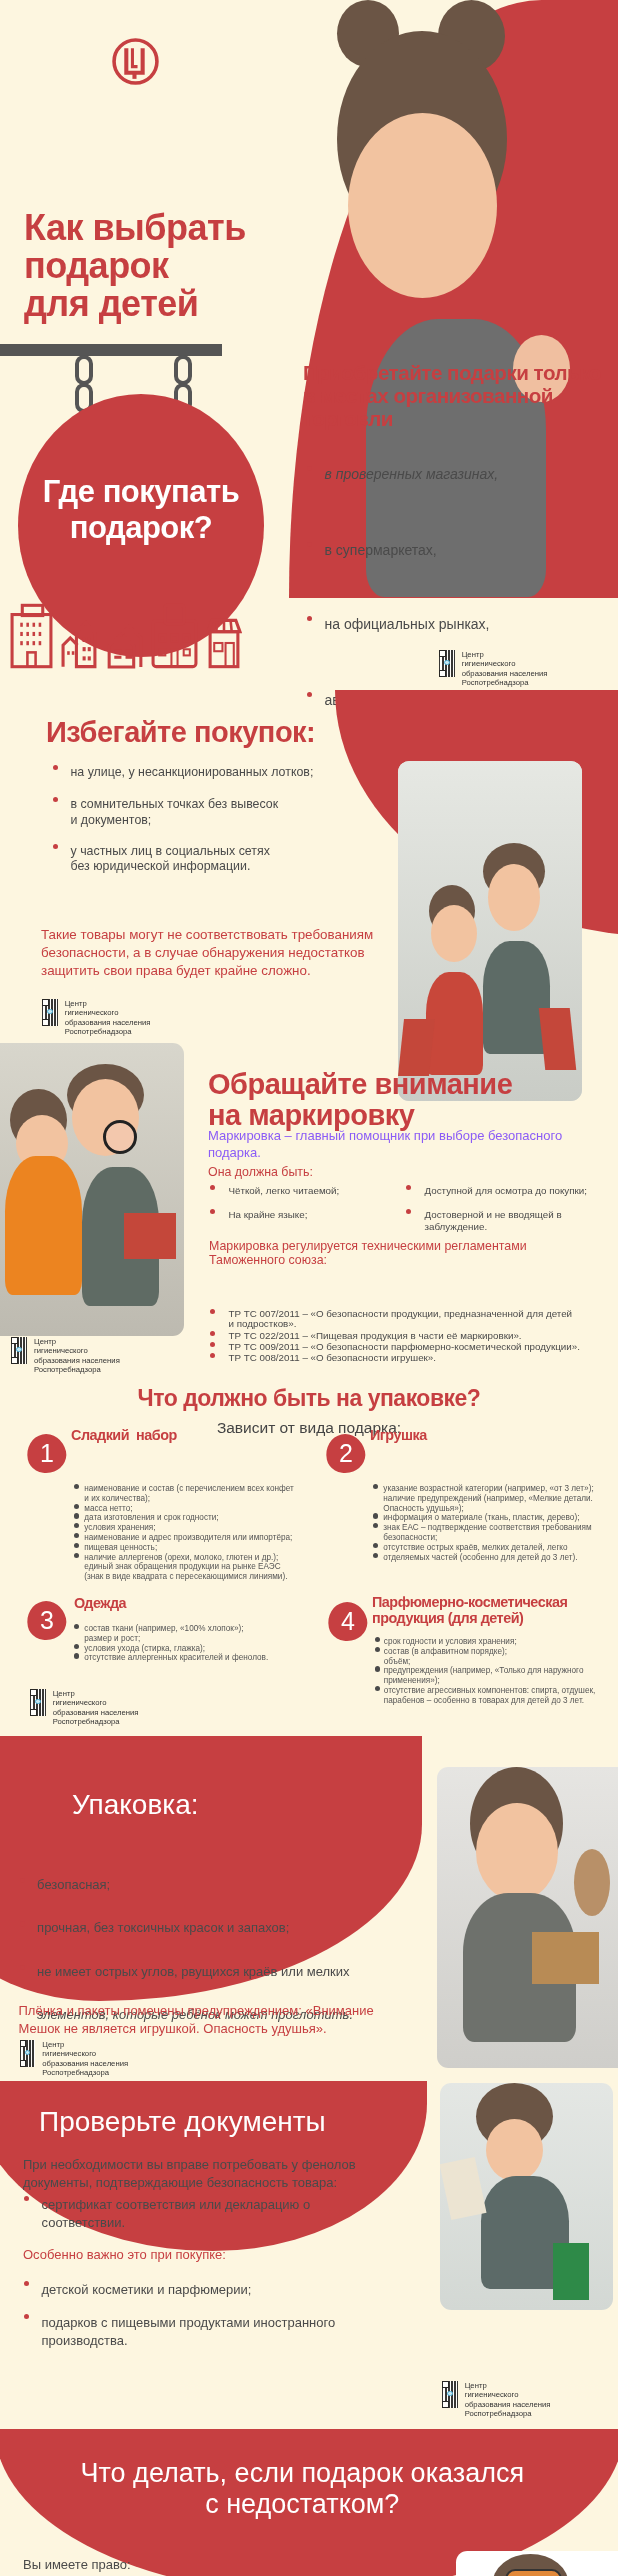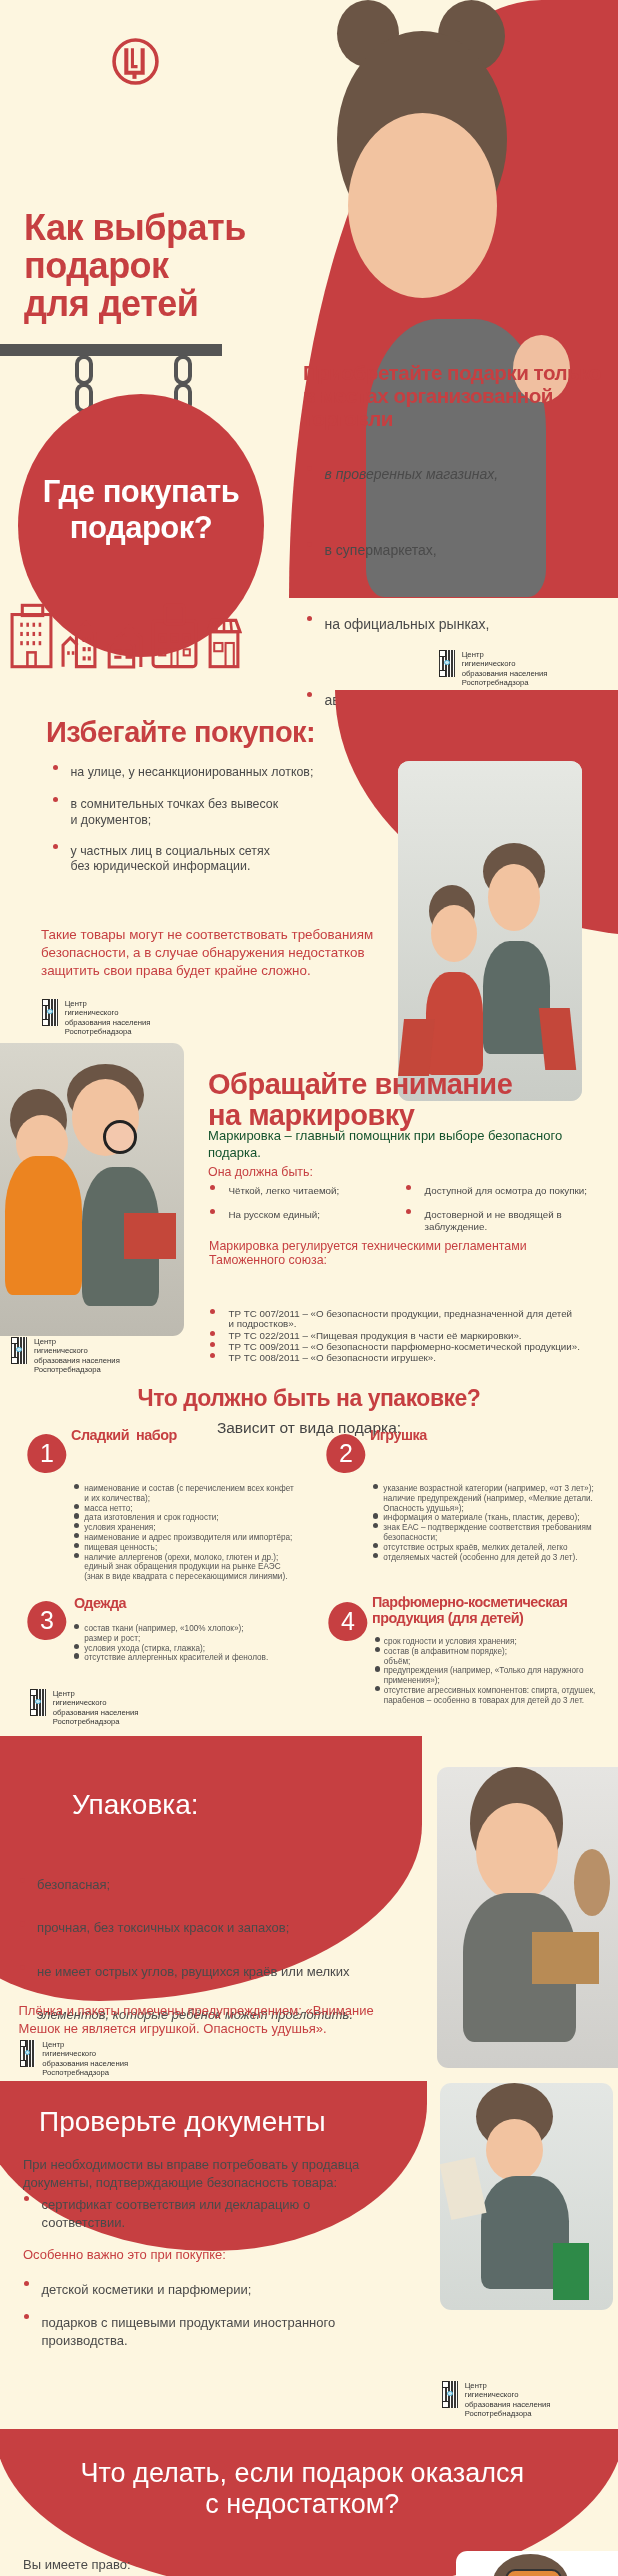--- a/index.html
+++ b/index.html
@@ -243,29 +243,29 @@
     <div class="abs" style="left:103px; top:77px; width:34px; height:34px; border-radius:50%; border:3.6px solid #222; background:#f3c8ad;"></div>
     <div class="figure-body" style="left:82px; top:124px; width:77px; height:139px; background:#5f6b64;"></div>
     <div class="abs" style="left:124px; top:170px; width:52px; height:46px; background:#c4473a;"></div>
   </div>
 
   <div class="abs red" style="left:208px; top:1069px; font-size:29px; font-weight:bold; line-height:31px; letter-spacing:-0.5px;">
     <div>Обращайте внимание</div>
     <div>на маркировку</div>
   </div>
 
-  <div class="abs" style="left:208px; top:1128px; font-size:13px; line-height:16.5px; color:#14532d;">
+  <div class="abs" style="left:208px; top:1128px; font-size:13px; line-height:16.5px; color:#8b5cf6;">
     <div>Маркировка –  главный помощник при выборе безопасного</div>
     <div>подарка.</div>
   </div>
   <div class="abs red" style="left:208px; top:1165px; font-size:12.4px;">Она должна быть:</div>
 
   <ul class="dots abs" style="left:210px; top:1185px; font-size:9.8px; line-height:12.4px;">
     <li style="margin-bottom:11.3px; padding-left:18.5px;"><span>Чёткой, легко читаемой;</span></li>
-    <li style="padding-left:18.5px;"><span>На русском единый;</span></li>
+    <li style="padding-left:18.5px;"><span>На крайне языке;</span></li>
   </ul>
   <ul class="dots abs" style="left:406px; top:1185px; font-size:9.8px; line-height:12.4px;">
     <li style="margin-bottom:11.3px; padding-left:18.5px;"><span>Доступной для осмотра до покупки;</span></li>
     <li style="padding-left:18.5px;">
         <div>Достоверной и не вводящей в</div>
         <div>заблуждение.</div>
       </li>
   </ul>
 
   <div class="abs red" style="left:209px; top:1239px; font-size:12.4px; line-height:14.4px;">
@@ -452,21 +452,21 @@
   <div class="illus" style="left:440px; top:2083px; width:173px; height:227px;">
     <div class="illus-inner" style="background:linear-gradient(180deg,#e4e7e4 0%,#d3d8d4 100%);"></div>
     <div class="figure-hair" style="left:36px; top:0; width:77px; height:67px;"></div>
     <div class="figure-head" style="left:46px; top:36px; width:57px; height:62px;"></div>
     <div class="figure-body" style="left:41px; top:93px; width:88px; height:113px; background:#5c6a68;"></div>
     <div class="abs" style="left:5.2px; top:77px; width:36px; height:57px; background:#ece4d2; transform:rotate(-12deg);"></div>
     <div class="abs" style="left:113px; top:160px; width:36px; height:57px; background:#2e8a48;"></div>
   </div>
 
   <div class="abs" style="left:23px; top:2156px; font-size:13px; line-height:17.5px;">
-    <div>При необходимости вы вправе потребовать у продавца</div>
+    <div>При необходимости вы вправе потребовать у фенолов</div>
     <div>документы, подтверждающие безопасность товара:</div>
   </div>
 
   <ul class="dots abs" style="left:24px; top:2196px; font-size:13px; line-height:17.5px;">
     <li>
         <div>сертификат соответствия или декларацию о</div>
         <div>соответствии.</div>
       </li>
   </ul>
 

